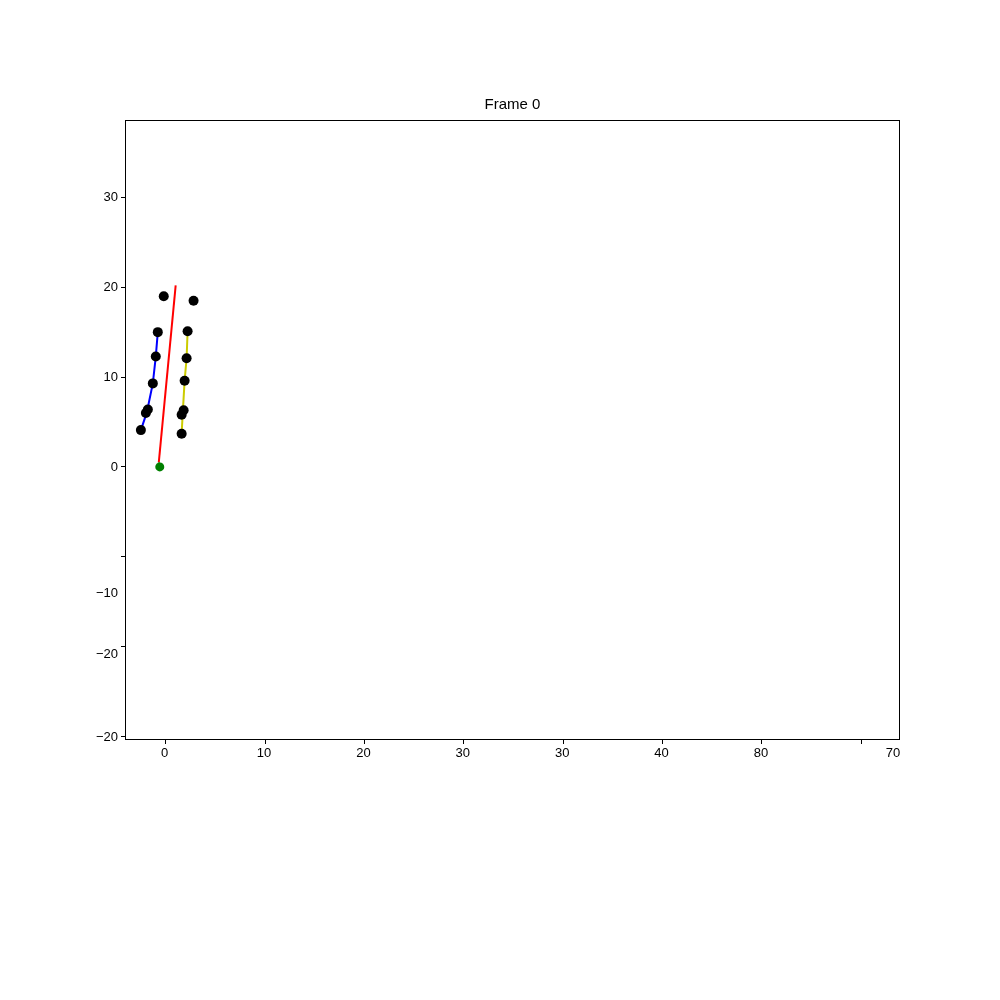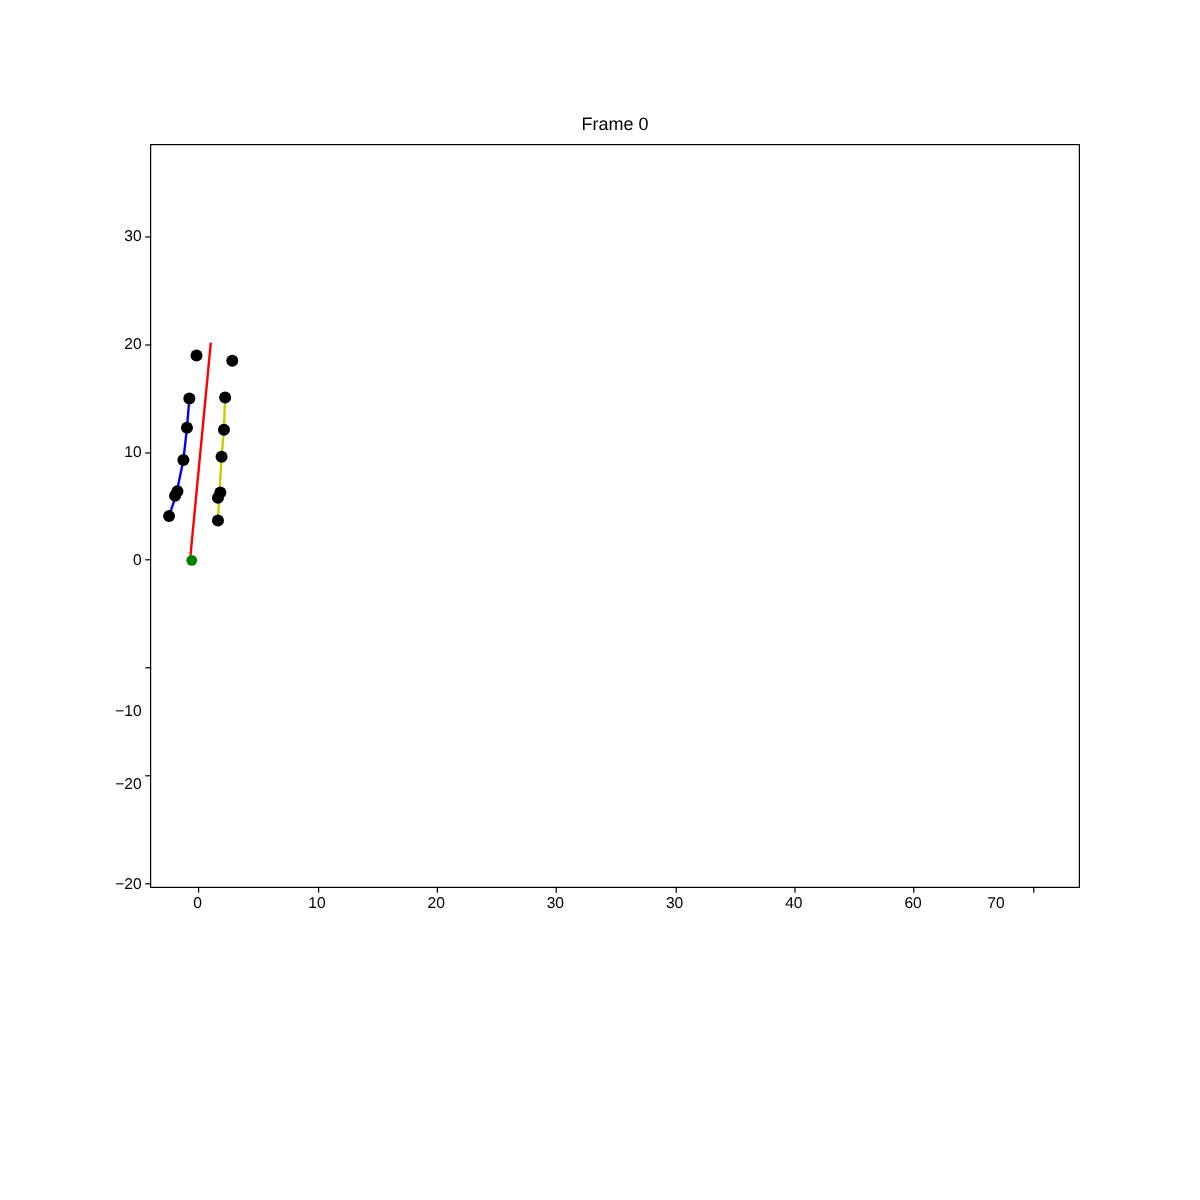--- a/index.html
+++ b/index.html
@@ -127,14 +127,14 @@
 <div class="tick-label-y" style="top: 465.942px;">0</div>
 <div class="tick-label-y" style="top: 376.087px;">10</div>
 <div class="tick-label-y" style="top: 286.232px;">20</div>
 <div class="tick-label-y" style="top: 196.377px;">30</div>
 <div class="tick-label-x" style="left: 164.744px;">0</div>
 <div class="tick-label-x" style="left: 264.103px;">10</div>
 <div class="tick-label-x" style="left: 363.462px;">20</div>
 <div class="tick-label-x" style="left: 462.821px;">30</div>
 <div class="tick-label-x" style="left: 562.179px;">30</div>
 <div class="tick-label-x" style="left: 661.538px;">40</div>
-<div class="tick-label-x" style="left: 760.897px;">60</div>
-<div class="tick-label-x" style="left: 830px;">70</div>
+<div class="tick-label-x" style="left: 760.897px;">80</div>
+<div class="tick-label-x" style="left: 893px;">70</div>
 
 </body></html>

